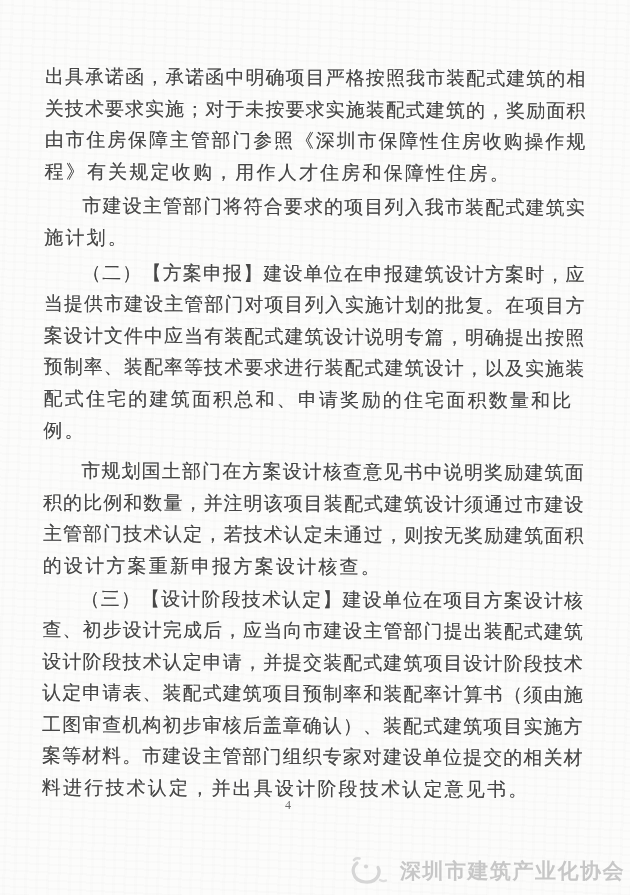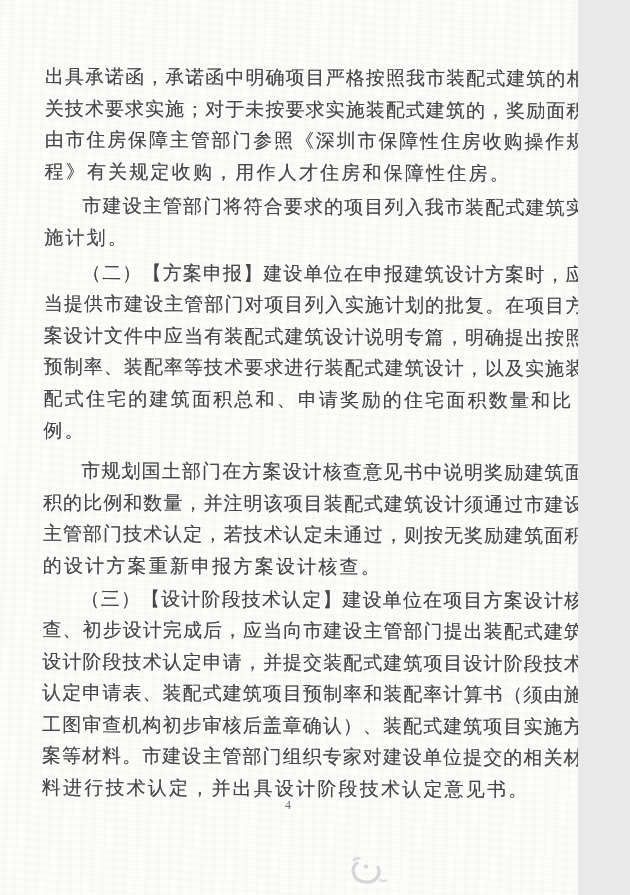--- a/index.html
+++ b/index.html
@@ -3,21 +3,21 @@
 <meta charset="utf-8">
 <style>
   html,body{margin:0;padding:0;}
   body{
     width:630px;height:895px;
     background:#e9e9e9;
     font-family:"Liberation Serif","DejaVu Serif",serif;
   }
   .paper{
     position:relative;
-    width:578px;height:895px;
+    width:630px;height:895px;
     background:#fcfcfb;
     overflow:hidden;
   }
   
   .paper::before{
     content:"";
     position:absolute;inset:0;
     background:
       repeating-linear-gradient(3deg, rgba(170,170,170,0.035) 0 2px, rgba(0,0,0,0) 2px 8px),
       repeating-linear-gradient(92deg, rgba(160,160,160,0.025) 0 3px, rgba(0,0,0,0) 3px 11px);
@@ -128,15 +128,16 @@
 
   <div class="footer">
     <span class="logo">
       <svg width="42" height="34" viewBox="0 0 42 34" aria-hidden="true">
         <path d="M10 9 Q5 13 6.5 19 Q8.5 27 18 28 Q28 29 31.5 21 Q33 17 31 13.5" fill="none" stroke="#d6d6d6" stroke-width="3.2" stroke-linecap="round"></path>
         <path d="M7 6 Q9 3.5 12.5 4.5" fill="none" stroke="#dadada" stroke-width="2.6" stroke-linecap="round"></path>
         <circle cx="19" cy="12.5" r="2.1" fill="#d6d6d6"></circle>
         <path d="M33 26 Q36.5 28 39 26.5" fill="none" stroke="#dedede" stroke-width="2.4" stroke-linecap="round"></path>
       </svg>
     </span>
+    <span class="wm-text">深圳市建筑产业化协会</span>
   </div>
 
 </div>
 
 </body></html>

